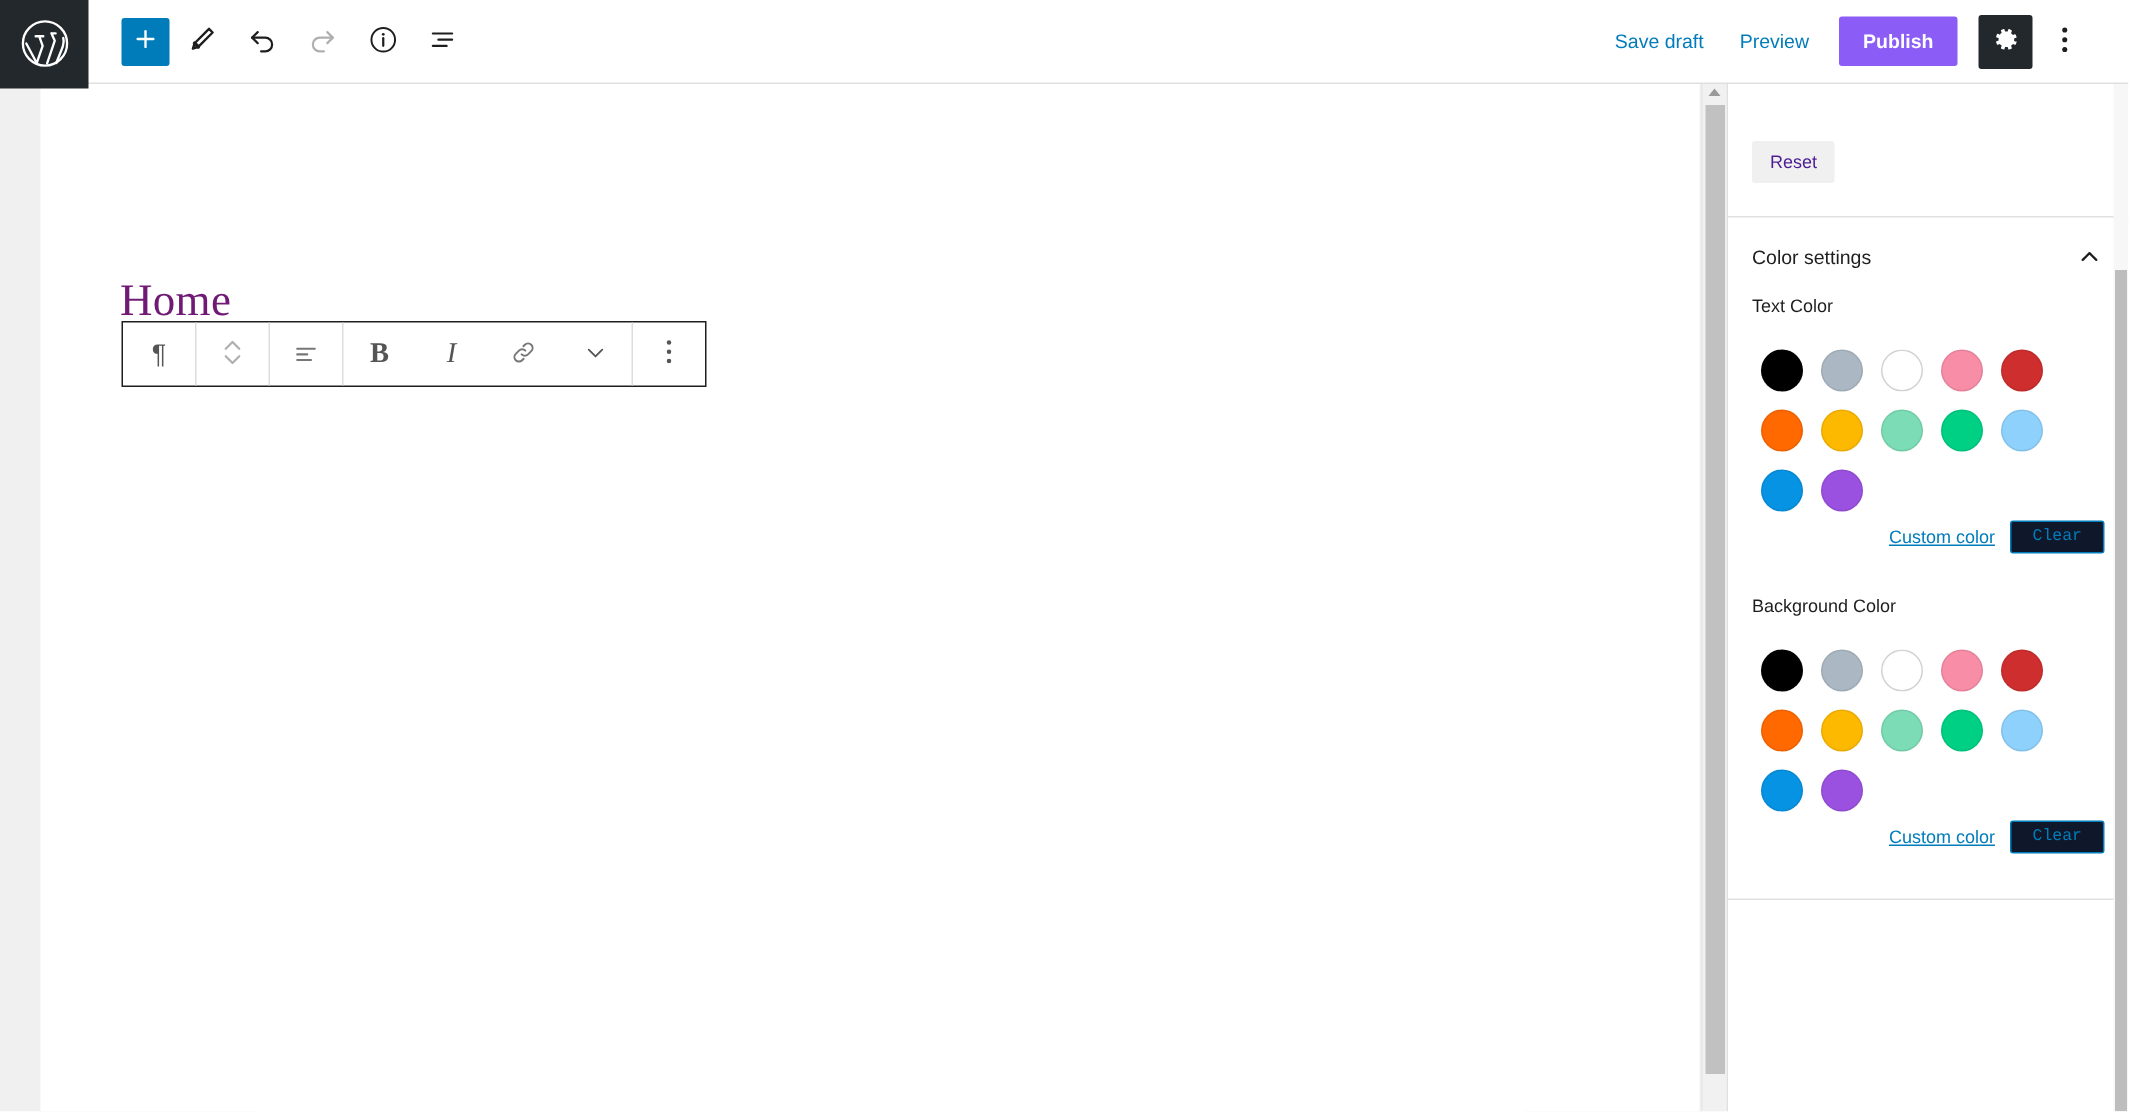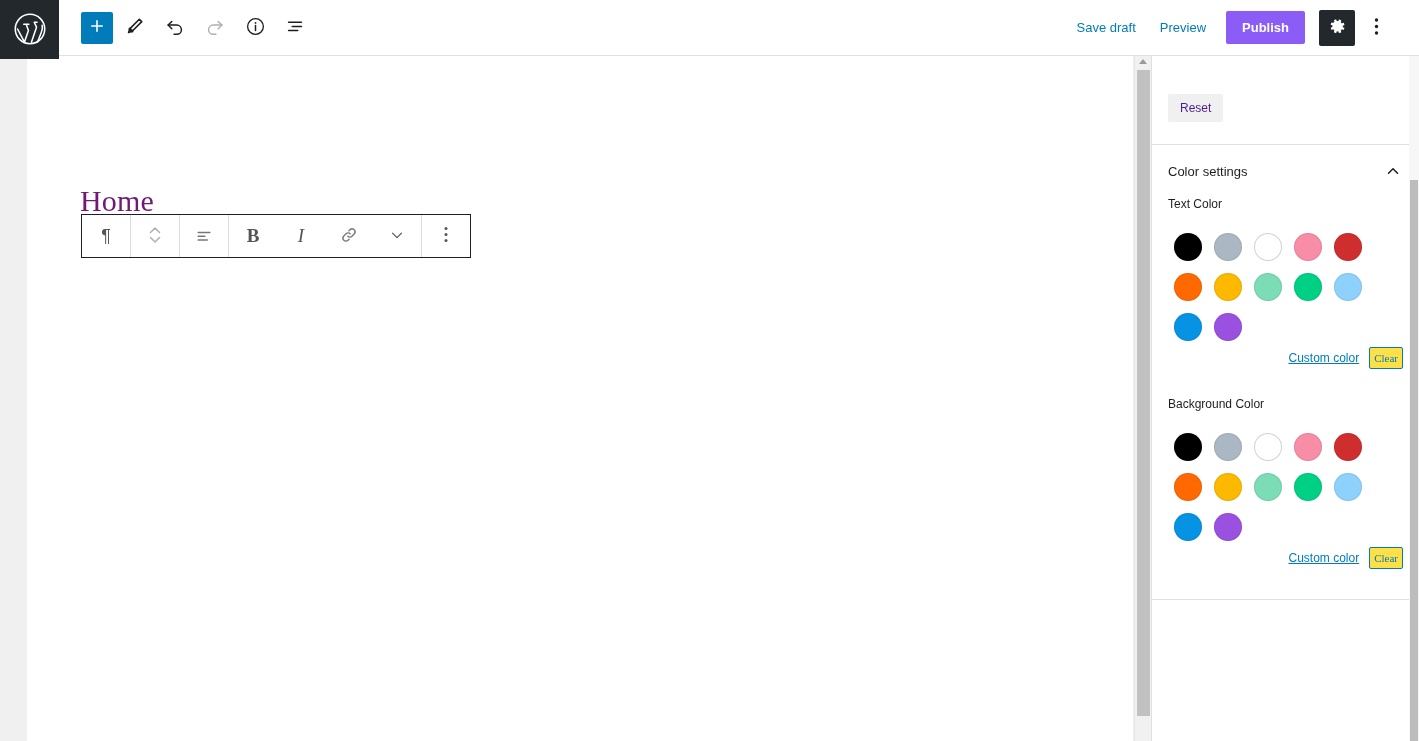--- a/index.html
+++ b/index.html
@@ -209,24 +209,24 @@
   .color-actions {
     display: flex; align-items: center; justify-content: flex-end;
     gap: 10px; margin-top: 0;
   }
   .custom-color-link {
     font-size: 12px; color: #007cba; text-decoration: underline;
     background:none; border:none; cursor:pointer;
     font-family: "Liberation Sans", sans-serif; padding: 0;
   }
   .clear-btn {
-    font-size: 11px; color: #007cba; background: #fde047;
+    font-size: 11px; color: #007cba; background: #0f172a;
     border: 1px solid #007cba; border-radius: 2px;
-    padding: 4px 4px; cursor: pointer;
-    font-family: Liberation Serif, serif;
+    padding: 4px 14px; cursor: pointer;
+    font-family: Liberation Mono, monospace;
   }
   .color-block { margin-bottom: 8px; }
   .color-block + .color-block { margin-top: 28px; }
 
   .sb-scroll {
     position: absolute; right: 0; top: 0;
     width: 10px; height: 685px;
     background: #f7f7f7;
   }
   .sb-scroll .thumb {

